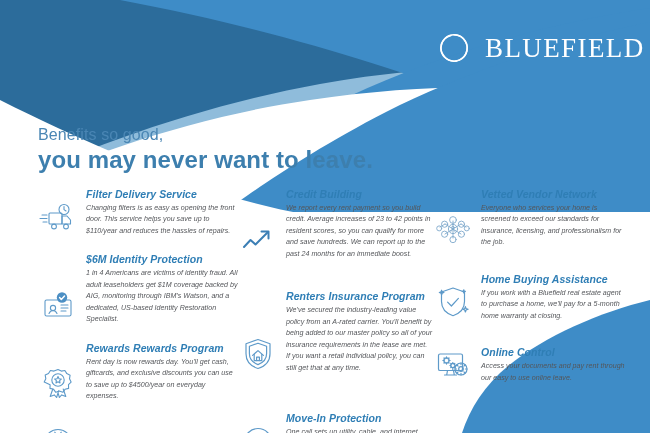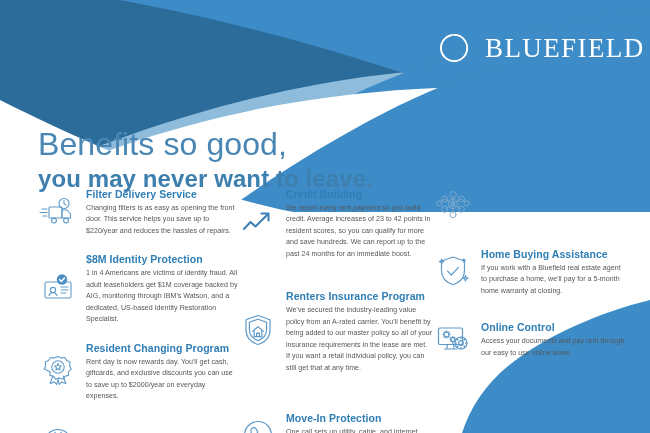--- a/index.html
+++ b/index.html
@@ -32,39 +32,39 @@
     font-size:9.5px;letter-spacing:4.2px;color:#ffffff;
     margin-top:4px;padding-left:3px;margin-left:36px;
   }
 
   
   .headline{
     position:absolute;left:38px;top:125px;
     line-height:1.22;
   }
   .headline .l1{
-    display:block;font-size:32px;font-weight:400;color:#4a86b4;
+    display:block;font-size:16px;font-weight:400;color:#4a86b4;
     letter-spacing:.1px;
   }
   .headline .l2{
     display:block;font-size:24px;font-weight:700;color:#3d7fae;
     letter-spacing:.1px;
   }
 
   
   .columns{
     position:absolute;left:38px;top:186px;width:590px;
     display:flex;gap:0;
   }
   .col{flex:none;}
   .col-1{width:200px;}
   .col-2{width:195px;}
   .col-3{width:195px;}
 
-  .benefit{display:flex;gap:8px;margin-bottom:14px;align-items:center;}
+  .benefit{display:flex;gap:8px;margin-bottom:14px;align-items:flex-end;font-style:italic;}
   .benefit .ico{width:40px;height:40px;flex:none;margin-top:-2px;}
   .benefit .ico svg{display:block;}
   .benefit .txt{flex:1;min-width:0;}
   .b-title{
     font-size:10.5px;font-weight:700;color:#2f7eb5;
     margin:2px 0 3px 0;letter-spacing:.05px;
   }
   .b-body{
     font-size:7.1px;line-height:1.62;color:#54565a;
     letter-spacing:.02px;
@@ -128,53 +128,53 @@
             <path d="M24 19h5l3.5 4v4H24z"></path>
             <circle cx="16" cy="29.5" r="2.4"></circle>
               <circle cx="28" cy="29.5" r="2.4"></circle>
             <path d="M4 18h5M2 21.5h7M5 25h4"></path>
             <circle cx="26" cy="12.5" r="5"></circle>
             <path d="M26 9.6v3l2 1.4"></path>
           </svg>
         </span>
         <span class="txt">
           <span class="b-title" style="display:block">Filter Delivery Service</span>
-          <span class="b-body" style="display:block">Changing filters is as easy as opening the front door. This service helps you save up to $220/year and reduces the hassles of repairs.</span>
+          <span class="b-body" style="display:block">Changing filters is as easy as opening the front door. This service helps you save up to $110/year and reduces the hassles of repairs.</span>
         </span>
       </div>
 
       <div class="benefit">
         <span class="ico">
           <svg viewBox="0 0 40 40" width="40" height="40" fill="none" stroke="#5E9AC9" stroke-width="1.1" stroke-linecap="round" stroke-linejoin="round">
             <rect x="7" y="14" width="26" height="16" rx="1.6"></rect>
             <circle cx="15" cy="22" r="2.6"></circle>
             <path d="M11 27.5c.8-2 2.2-3 4-3s3.2 1 4 3"></path>
             <path d="M23 19h7M23 22h7M23 25h5"></path>
             <circle cx="24" cy="11.5" r="5.2" fill="#4C8FC4" stroke="none"></circle>
             <path d="M21.6 11.6l1.7 1.8 3.2-3.4" stroke="#ffffff" stroke-width="1.5"></path>
           </svg>
         </span>
         <span class="txt">
-          <span class="b-title" style="display:block">$8M Identity Protection</span>
+          <span class="b-title" style="display:block">$6M Identity Protection</span>
           <span class="b-body" style="display:block">1 in 4 Americans are victims of identity fraud. All adult leaseholders get $1M coverage backed by AIG, monitoring through IBM's Watson, and a dedicated, US-based Identity Restoration Specialist.</span>
         </span>
       </div>
 
       <div class="benefit">
         <span class="ico">
           <svg viewBox="0 0 40 40" width="40" height="40" fill="none" stroke="#5E9AC9" stroke-width="1.1" stroke-linecap="round" stroke-linejoin="round">
             <path d="M20 6.5l3.3 1.6 3.6-.6 1.9 3.1 3.3 1.6-.6 3.6 1.6 3.3-2.6 2.6.1 3.7-3.6.9-2.2 3-3.5-1.2-3.5 1.2-2.2-3-3.6-.9.1-3.7L6.2 19l1.6-3.3-.6-3.6 3.3-1.6L12.4 7.5l3.6.6z"></path>
             <circle cx="20" cy="17" r="6.2"></circle>
             <path d="M20 13.6l1 2.1 2.3.3-1.7 1.6.4 2.3-2-1.1-2 1.1.4-2.3-1.7-1.6 2.3-.3z"></path>
             <path d="M14.8 26l-2.6 7.5 4.1-1.6 2.3 2.6 2-6.6M25.2 26l2.6 7.5-4.1-1.6-2.3 2.6-1.3-4.3"></path>
           </svg>
         </span>
         <span class="txt">
-          <span class="b-title" style="display:block">Resident Changing Program</span>
-          <span class="b-body" style="display:block">Rent day is now rewards day. You'll get cash, giftcards, and exclusive discounts you can use to save up to $2000/year on everyday expenses.</span>
+          <span class="b-title" style="display:block">Rewards Rewards Program</span>
+          <span class="b-body" style="display:block">Rent day is now rewards day. You'll get cash, giftcards, and exclusive discounts you can use to save up to $4500/year on everyday expenses.</span>
         </span>
       </div>
 
       <div class="spacer-8"></div>
 
       <div class="benefit">
         <span class="ico">
           <svg viewBox="0 0 40 40" width="40" height="40" fill="none" stroke="#5E9AC9" stroke-width="1.1" stroke-linecap="round" stroke-linejoin="round">
             <circle cx="20" cy="20" r="13.5"></circle>
             <ellipse cx="20" cy="21" rx="3.4" ry="6.4"></ellipse>
@@ -253,20 +253,24 @@
             <circle cx="20" cy="11" r="3.4"></circle>
             <circle cx="11.6" cy="15.2" r="3.1"></circle>
             <circle cx="28.4" cy="15.2" r="3.1"></circle>
             <circle cx="11.6" cy="25.2" r="3.1"></circle>
             <circle cx="28.4" cy="25.2" r="3.1"></circle>
             <circle cx="20" cy="30.6" r="3.1"></circle>
             <circle cx="6.2" cy="19.4" r="2.5"></circle>
             <circle cx="33.8" cy="19.4" r="2.5"></circle>
           </svg>
         </span>
+        <span class="txt">
+          <span class="b-title" style="display:block">Vetted Vendor Network</span>
+          <span class="b-body" style="display:block">Everyone who services your home is screened to exceed our standards for insurance, licensing, and professionalism for the job.</span>
+        </span>
       </div>
 
       <div class="spacer-8"></div>
 
       <div class="benefit">
         <span class="ico">
           <svg viewBox="0 0 40 40" width="40" height="40" fill="none" stroke="#5E9AC9" stroke-width="1.2" stroke-linecap="round" stroke-linejoin="round">
             <path d="M20 6l11.5 4v9.6c0 7.2-5 12-11.5 14.1C13.5 31.6 8.5 26.8 8.5 19.6V10z"></path>
             <path d="M14.6 20.2l3.8 3.8 7-7.6"></path>
             <path d="M32.4 24.6l.7 2 2 .7-2 .7-.7 2-.7-2-2-.7 2-.7z"></path>

